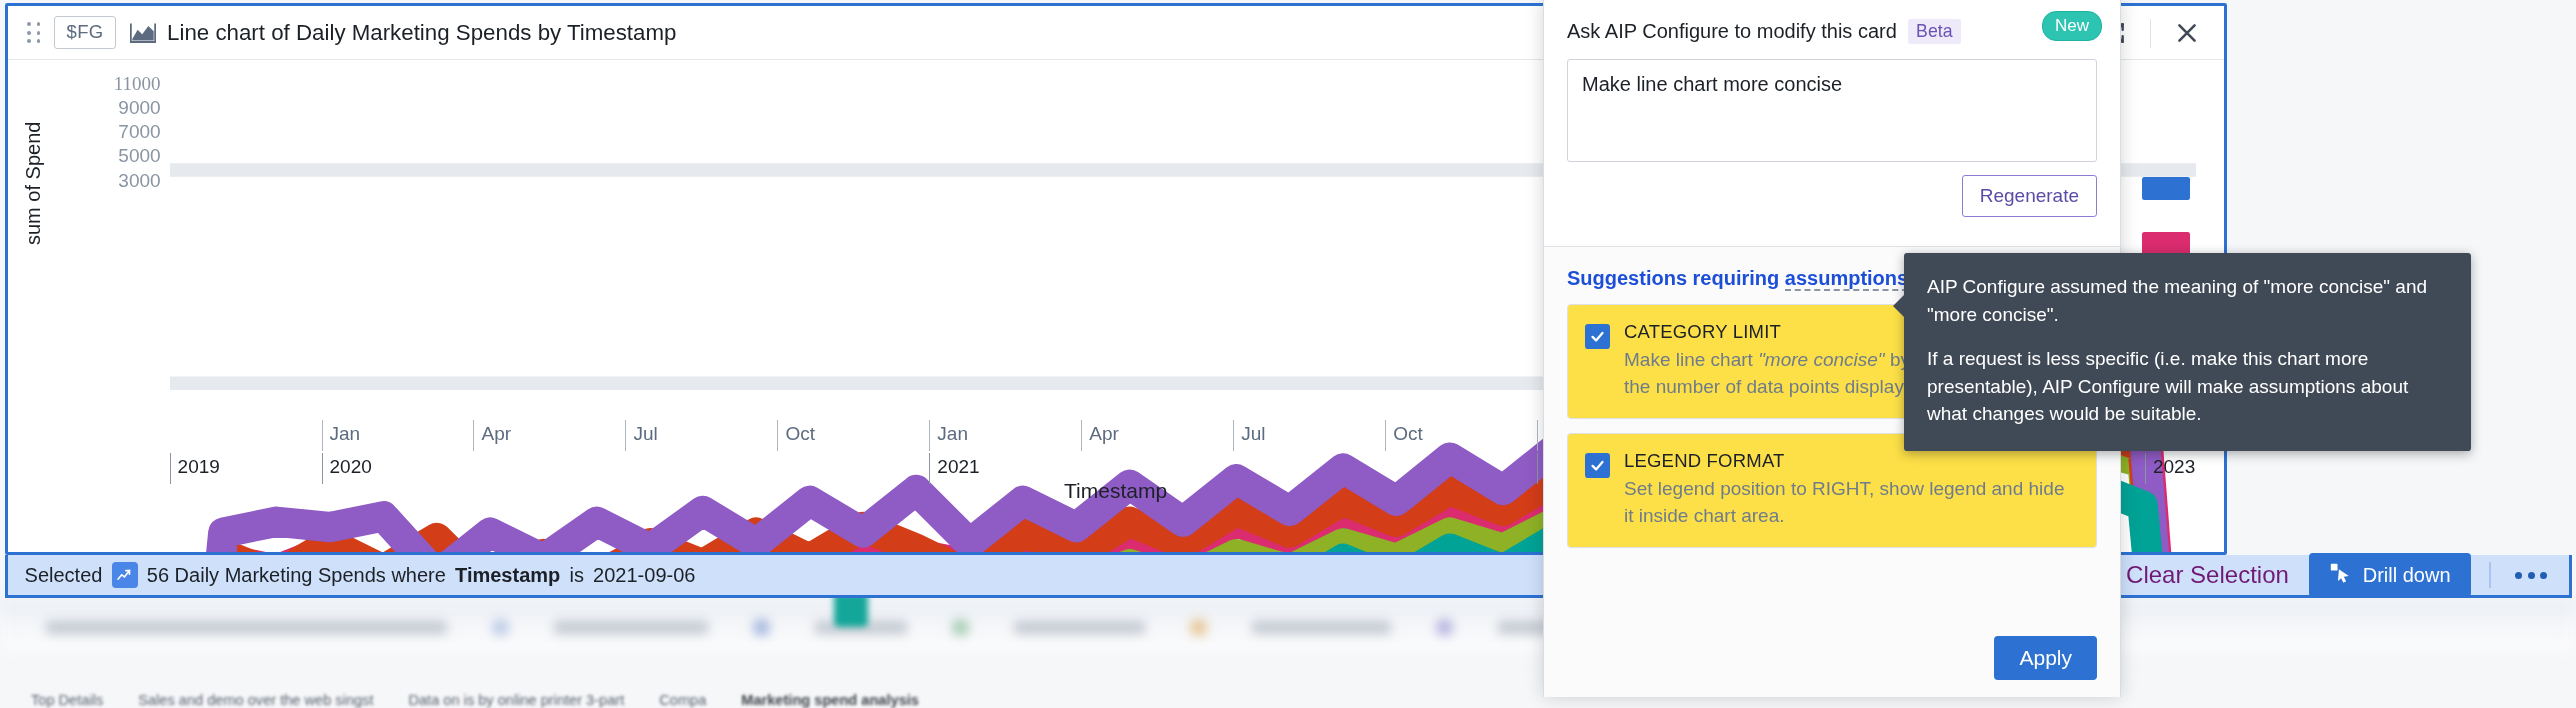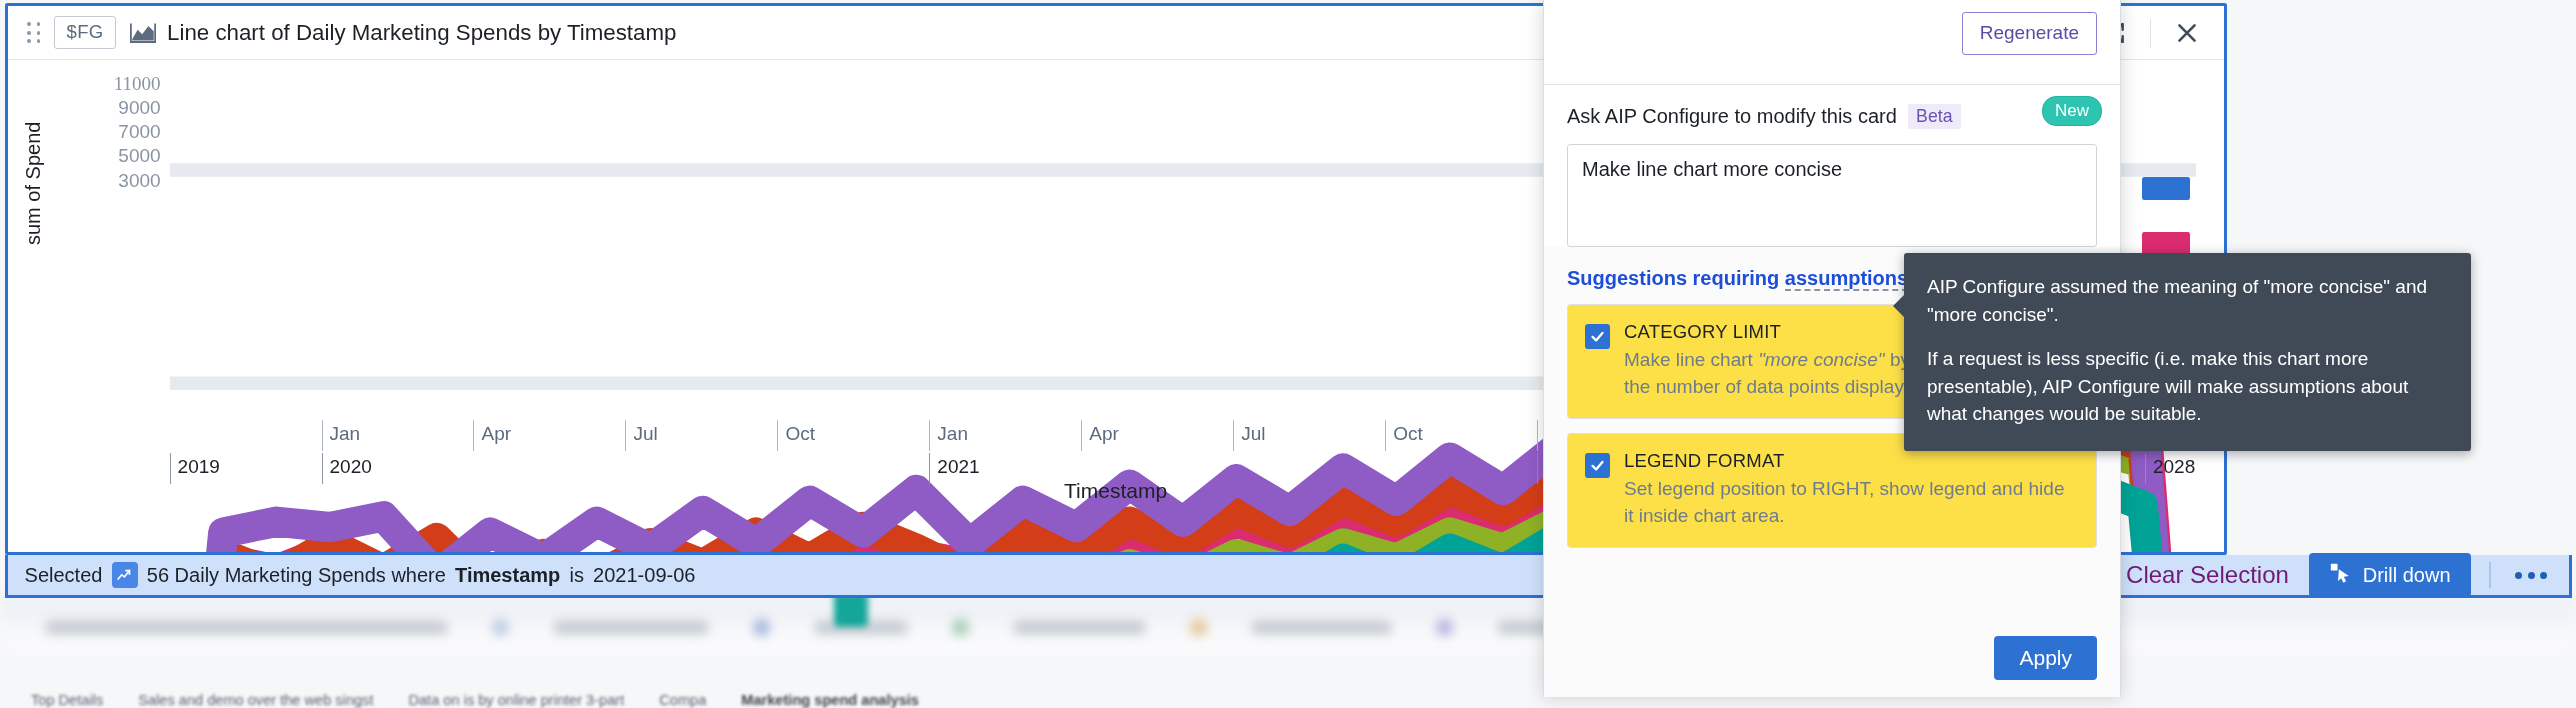--- a/index.html
+++ b/index.html
@@ -371,21 +371,21 @@
         <div class="xtick" style="left: 75%;">Apr</div>
         <div class="xtick" style="left: 82.5%;">Jul</div>
         <div class="xtick" style="left: 90%;">Oct</div>
         <div class="xtick" style="left: 97.5%;">Jan</div>
       </div>
     <div id="xaxis-years">
         <div class="xtick year" style="left: 0%;">2019</div>
         <div class="xtick year" style="left: 7.5%;">2020</div>
         <div class="xtick year" style="left: 37.5%;">2021</div>
         <div class="xtick year" style="left: 67.5%;">2022</div>
-        <div class="xtick year" style="left: 97.5%;">2028</div>
+        <div class="xtick year" style="left: 97.5%;">2023</div>
       </div>
     <div id="xlabel">Timestamp</div>
 
     <div id="legend-swatches">
         <div class="legend-sw" style="background: rgb(45, 114, 210);"></div>
         <div class="legend-sw" style="background: rgb(219, 44, 111);"></div>
         <div class="legend-sw" style="background: rgb(142, 177, 37);"></div>
       </div>
   </div>
 </div>
@@ -420,34 +420,34 @@
     <div id="status-more">
         <i></i>
         <i></i>
         <i></i>
       </div>
   </div>
 </div>
 
 <div id="aip-panel">
 
-  <div id="prompt-actions">
-    <div id="regenerate-btn">Regenerate</div>
-  </div>
-
   <div id="aip-panel-top">
     <div id="aip-head-row">
       <span id="aip-head-title">Ask AIP Configure to modify this card</span>
       <span id="beta-badge">Beta</span>
       <span id="new-pill">New</span>
     </div>
 
     <div id="prompt-box">Make line chart more concise</div>
   </div>
 
+  <div id="prompt-actions">
+    <div id="regenerate-btn">Regenerate</div>
+  </div>
+
   <div id="suggestions-wrap">
     <div id="suggestions-title">
       <span>Suggestions requiring</span>
       <span id="assumptions-word">assumptions</span>
     </div>
 
     <div class="sugg-card">
       <div class="sugg-check">
         <svg width="17" height="17" viewBox="0 0 24 24" fill="none" stroke="#ffffff" stroke-width="3.2" stroke-linecap="round" stroke-linejoin="round">
           <path d="M5 12.5 L10 17.5 L19 7"></path>

